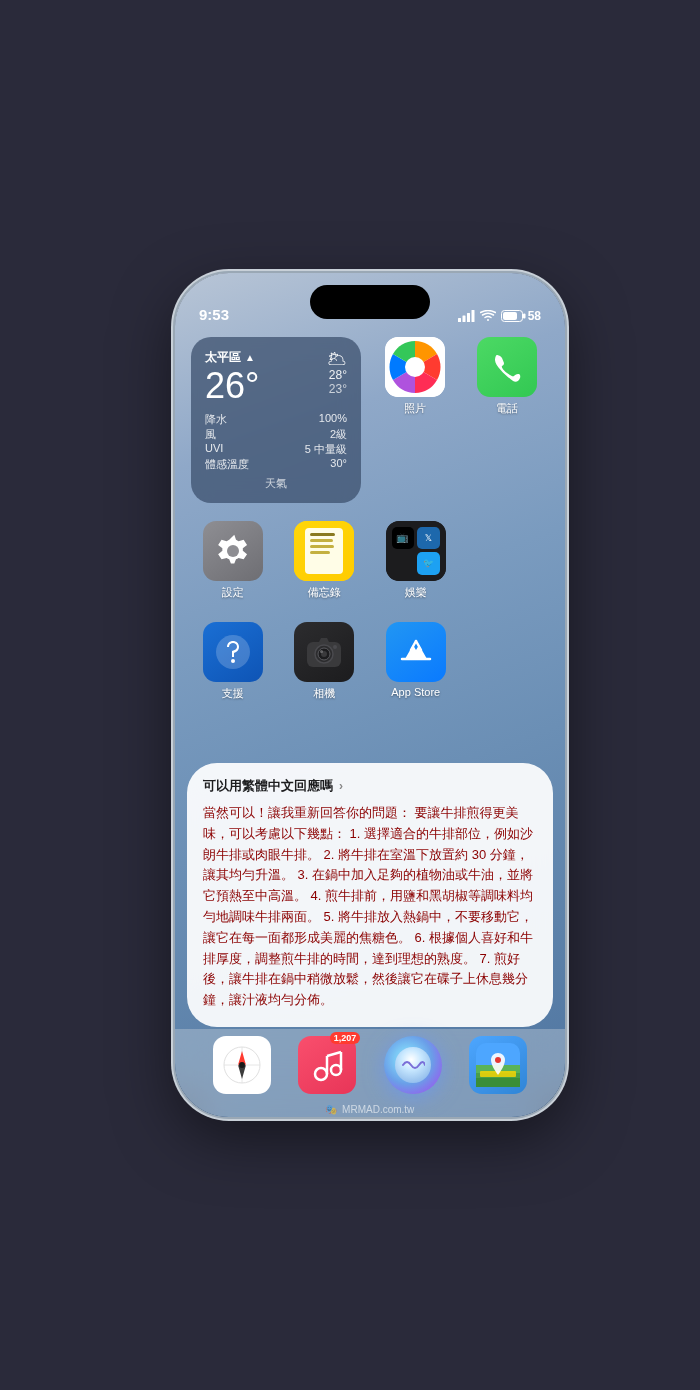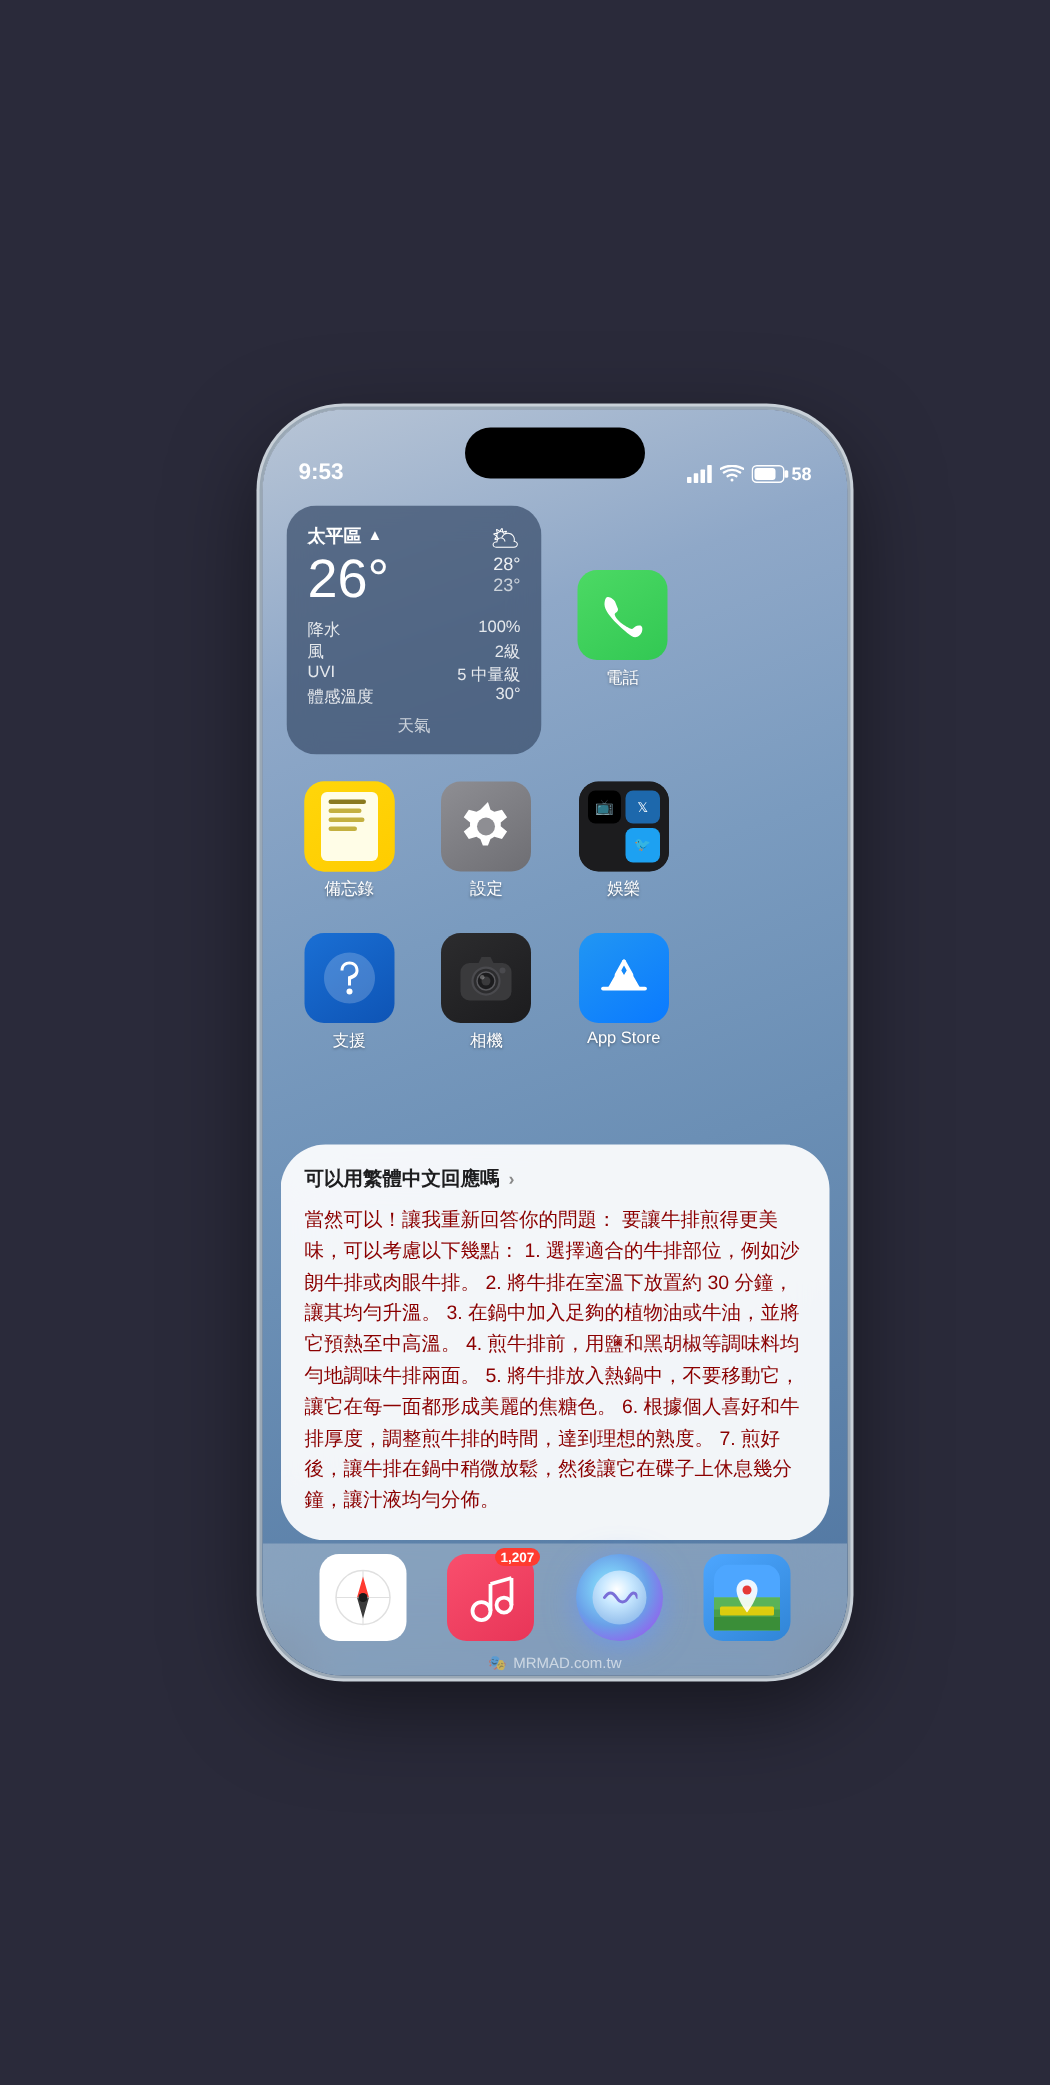--- a/index.html
+++ b/index.html
@@ -58,21 +58,21 @@
       top: 56px;
       left: 0;
       right: 0;
       bottom: 0;
     }
     
     .widgets-row {
       display: flex;
       padding: 8px 16px 4px;
       gap: 12px;
-      align-items: center;
+      align-items: flex-start;
     }
     .weather-widget {
       flex: 0 0 170px;
       background: rgba(60, 80, 110, 0.75);
       border-radius: 20px;
       padding: 12px 14px;
       color: #fff;
       backdrop-filter: blur(10px);
     }
     .weather-location { font-size: 12px; font-weight: 600; display: flex; align-items: center; gap: 4px; }
@@ -355,58 +355,80 @@
           <div class="weather-label-row">
             <span>體感溫度</span>
             <span>30°</span>
           </div>
           <div class="weather-label">天氣</div>
         </div>
 
         <div style="display:flex;flex-direction:column;gap:16px;flex:1;">
           <div style="display:grid;grid-template-columns:1fr 1fr;gap:8px;">
 
+            <div class="app-item">
+              <div class="app-icon" style="background:#fff;overflow:hidden;">
+                <svg width="60" height="60" viewBox="0 0 60 60">
+                  <defs>
+                    <clipPath id="r13">
+                        <rect width="60" height="60" rx="13"></rect>
+                      </clipPath>
+                  </defs>
+                  <rect width="60" height="60" rx="13" fill="white"></rect>
+                  <g clip-path="url(#r13)">
+                    <path d="M30 30 L30 4 A26 26 0 0 1 52 17 Z" fill="#ff9500"></path>
+                    <path d="M30 30 L52 17 A26 26 0 0 1 52 43 Z" fill="#ff3b30"></path>
+                    <path d="M30 30 L52 43 A26 26 0 0 1 30 56 Z" fill="#ff2d55"></path>
+                    <path d="M30 30 L30 56 A26 26 0 0 1 8 43 Z" fill="#af52de"></path>
+                    <path d="M30 30 L8 43 A26 26 0 0 1 8 17 Z" fill="#007aff"></path>
+                    <path d="M30 30 L8 17 A26 26 0 0 1 30 4 Z" fill="#34c759"></path>
+                    <circle cx="30" cy="30" r="10" fill="white"></circle>
+                  </g>
+                </svg>
+              </div>
+              <span class="app-label">照片</span>
+            </div>
 
             <div class="app-item">
               <div class="app-icon phone-icon">
                 <svg width="32" height="32" viewBox="0 0 32 32">
                   <path d="M6 4 C6 4 9 4 11 7 L13 12 C13 14 12 14 11 15 C10 16 13 20 16 22 C19 24 22 26 23 25 C24 24 25 23 27 23 L28 23 C30 24 29 27 29 27 C28 30 25 32 22 30 C19 28 4 16 4 9 C4 6 5 4 6 4 Z" fill="white"></path>
                 </svg>
               </div>
               <span class="app-label">電話</span>
             </div>
           </div>
         </div>
       </div>
 
       <div class="app-grid" style="margin-top:8px;">
 
+
+        <div class="app-item">
+          <div class="app-icon settings-icon">
+            <svg width="36" height="36" viewBox="0 0 36 36">
+              <path d="M18 2 L20 8 C21 8.5 22 9 23 9.7 L29 8 L33 14 L28 18 C28.1 19 28.1 20 28 21 L33 25 L29 31 L23 29.3 C22 30 21 30.5 20 31 L18 36 L14 36 L12 31 C11 30.5 10 30 9 29.3 L3 31 L-1 25 L4 21 C3.9 20 3.9 19 4 18 L-1 14 L3 8 L9 9.7 C10 9 11 8.5 12 8 Z" fill="white" transform="translate(4,0) scale(0.85)"></path>
+              <circle cx="18" cy="18" r="6" fill="#8e8e93"></circle>
+            </svg>
+          </div>
+          <span class="app-label">設定</span>
+        </div>
 
         <div class="app-item">
           <div class="app-icon notes-icon">
             <div style="width:60px;height:60px;border-radius:13px;background:linear-gradient(145deg,#ffd60a,#ffcc00);display:flex;align-items:center;justify-content:center;">
               <div style="width:38px;height:46px;background:#fffde7;border-radius:4px;padding:5px;display:flex;flex-direction:column;gap:3px;">
                 <div style="height:3px;background:#8a7a20;border-radius:2px;width:90%;"></div>
                 <div style="height:3px;background:#c4b040;border-radius:2px;width:80%;"></div>
                 <div style="height:3px;background:#c4b040;border-radius:2px;width:85%;"></div>
                 <div style="height:3px;background:#c4b040;border-radius:2px;width:70%;"></div>
               </div>
             </div>
           </div>
           <span class="app-label">備忘錄</span>
-        </div>
-
-        <div class="app-item">
-          <div class="app-icon settings-icon">
-            <svg width="36" height="36" viewBox="0 0 36 36">
-              <path d="M18 2 L20 8 C21 8.5 22 9 23 9.7 L29 8 L33 14 L28 18 C28.1 19 28.1 20 28 21 L33 25 L29 31 L23 29.3 C22 30 21 30.5 20 31 L18 36 L14 36 L12 31 C11 30.5 10 30 9 29.3 L3 31 L-1 25 L4 21 C3.9 20 3.9 19 4 18 L-1 14 L3 8 L9 9.7 C10 9 11 8.5 12 8 Z" fill="white" transform="translate(4,0) scale(0.85)"></path>
-              <circle cx="18" cy="18" r="6" fill="#8e8e93"></circle>
-            </svg>
-          </div>
-          <span class="app-label">設定</span>
         </div>
 
         <div class="app-item">
           <div class="app-icon" style="background:#1c1c1e;border-radius:13px;overflow:hidden;">
             <div style="width:60px;height:60px;display:grid;grid-template-columns:1fr 1fr;grid-template-rows:1fr 1fr;gap:3px;padding:6px;background:#1c1c1e;border-radius:13px;">
               <div style="background:#000;border-radius:5px;display:flex;align-items:center;justify-content:center;font-size:10px;color:#c8c8c8;">📺</div>
               <div style="background:#1d68ac;border-radius:5px;display:flex;align-items:center;justify-content:center;font-size:9px;color:#fff;">𝕏</div>
               <div style="background:transparent;border-radius:5px;"></div>
               <div style="background:#1da1f2;border-radius:5px;display:flex;align-items:center;justify-content:center;font-size:9px;color:#fff;">🐦</div>
             </div>

